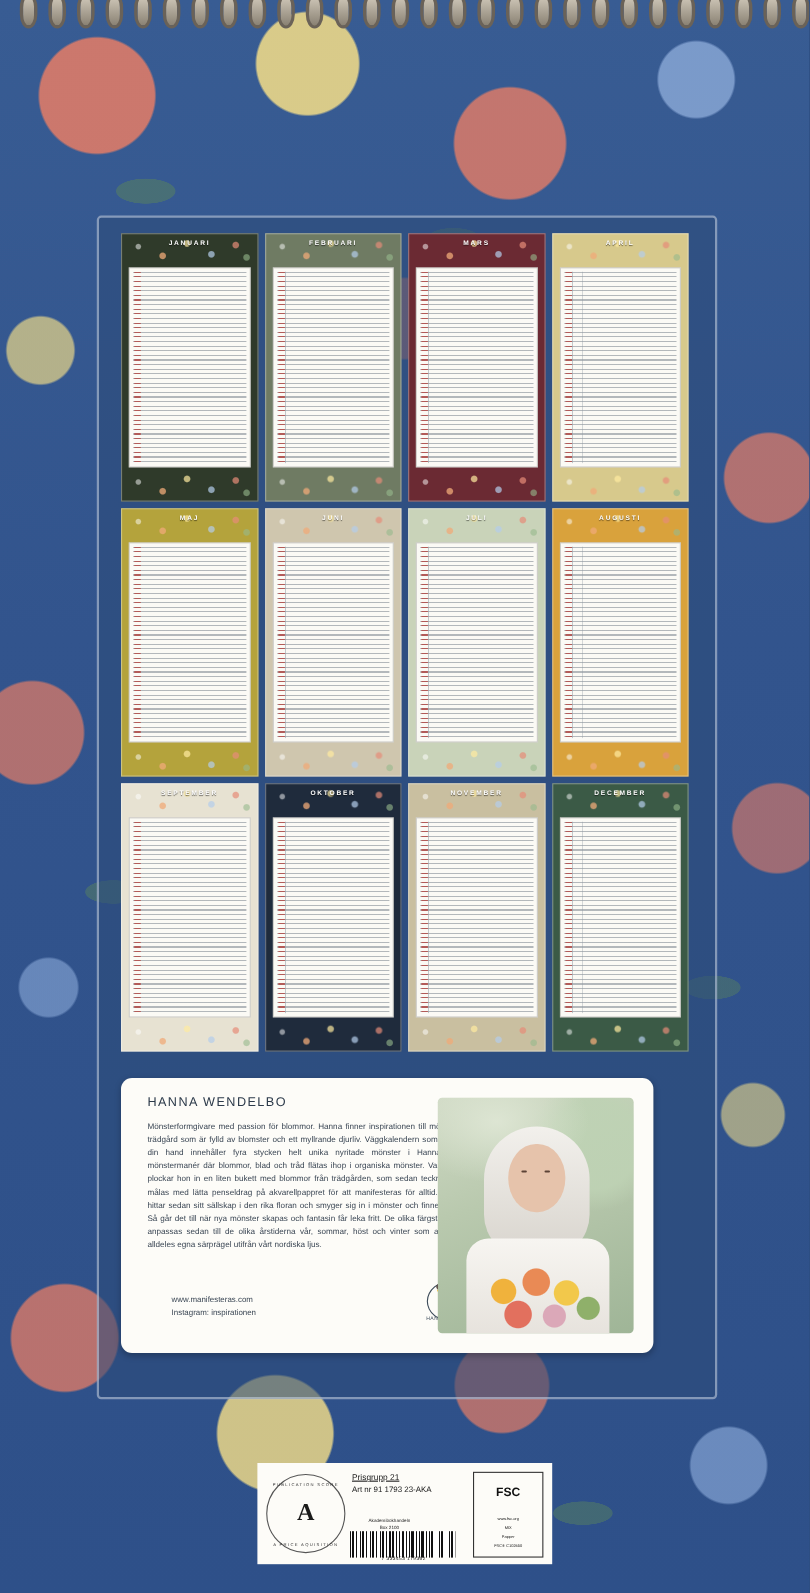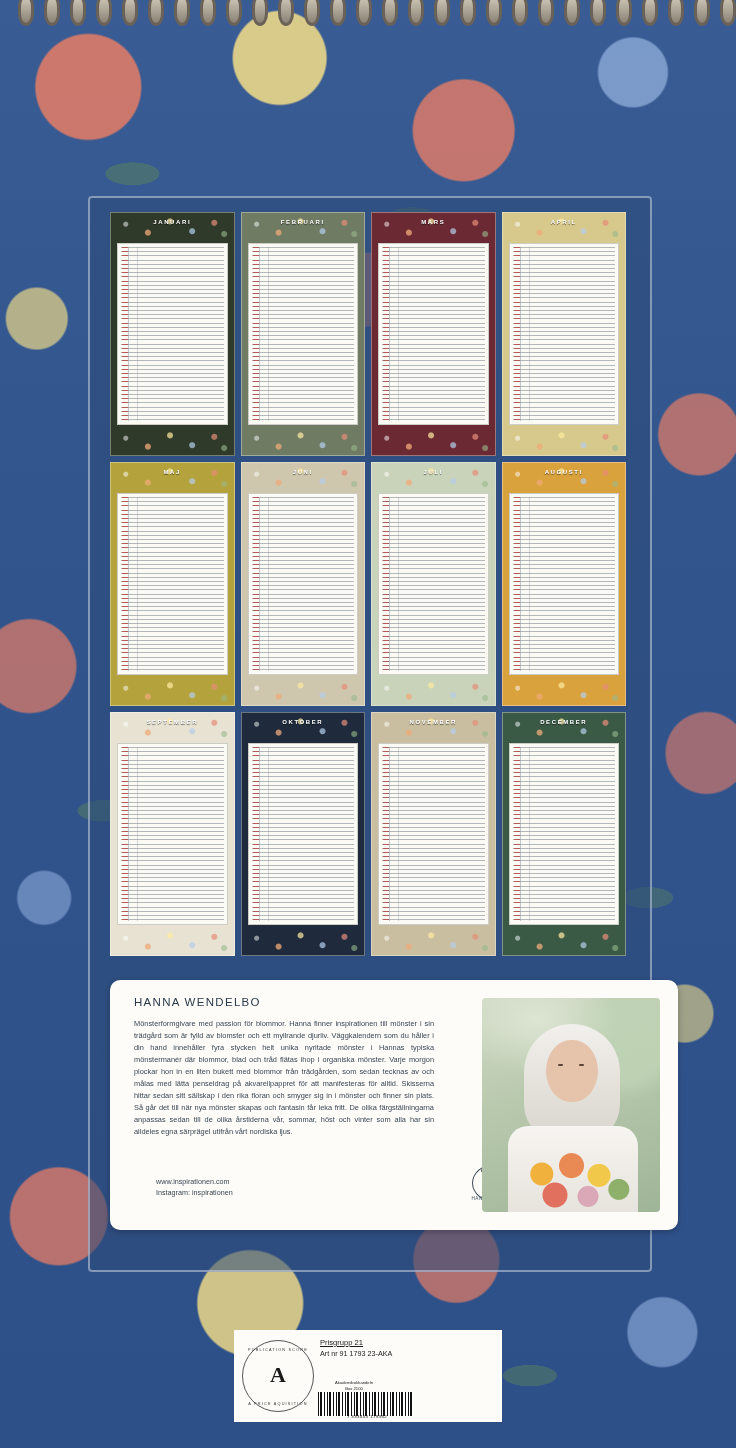--- a/index.html
+++ b/index.html
@@ -82,21 +82,21 @@
   .p-dec{background:#3b5a46;}
   .spk{position:absolute;inset:0;background:
      radial-gradient(circle at 12% 40%, rgba(255,255,255,.5) 0 2px, transparent 3px),
      radial-gradient(circle at 30% 70%, rgba(240,170,120,.75) 0 2.5px, transparent 3.5px),
      radial-gradient(circle at 48% 30%, rgba(255,235,160,.7) 0 2.5px, transparent 3.5px),
      radial-gradient(circle at 66% 65%, rgba(180,205,235,.7) 0 2.5px, transparent 3.5px),
      radial-gradient(circle at 84% 35%, rgba(230,140,120,.7) 0 2.5px, transparent 3.5px),
      radial-gradient(circle at 92% 75%, rgba(150,185,140,.6) 0 2.5px, transparent 3.5px);}
 
   
-  .bio{position:absolute;left:110px;top:980px;width:568px;height:250px;background:#fdfcf8;
+  .bio{position:absolute;left:110px;top:980px;width:484px;height:250px;background:#fdfcf8;
        border-radius:10px;box-shadow:0 2px 6px rgba(0,0,0,.25);}
   .bio-name{position:absolute;left:24px;top:16px;font-size:11.5px;letter-spacing:1.3px;color:#2c3a4a;}
   .bio-text{position:absolute;left:24px;top:38px;width:300px;font-size:7.4px;line-height:1.62;
             color:#3a4654;text-align:justify;}
   .bio-web{position:absolute;left:46px;top:196px;font-size:7.2px;line-height:1.55;color:#3a4654;}
   .bio-photo{position:absolute;right:18px;top:18px;width:178px;height:214px;border-radius:4px;overflow:hidden;
       background:linear-gradient(160deg,#cfd9c4 0%,#b9c9ae 40%,#9fb597 100%);}
   .ph-sky{position:absolute;inset:0;background:
       radial-gradient(ellipse 120px 80px at 30% 10%, rgba(222,230,212,.95), transparent 70%),
       radial-gradient(circle at 80% 20%, rgba(190,210,180,.9) 0 40px, transparent 60px);}
@@ -346,21 +346,21 @@
           <div class="m-cols"></div>
           <div class="m-red"></div>
         </div>
       </div>
     </div>
 
   <div class="bio">
     <div class="bio-name">HANNA WENDELBO</div>
     <div class="bio-text">Mönsterformgivare med passion för blommor. Hanna finner inspirationen till mönster i sin trädgård som är fylld av blomster och ett myllrande djurliv. Väggkalendern som du håller i din hand innehåller fyra stycken helt unika nyritade mönster i Hannas typiska mönstermanér där blommor, blad och tråd flätas ihop i organiska mönster. Varje morgon plockar hon in en liten bukett med blommor från trädgården, som sedan tecknas av och målas med lätta penseldrag på akvarellpappret för att manifesteras för alltid. Skisserna hittar sedan sitt sällskap i den rika floran och smyger sig in i mönster och finner sin plats. Så går det till när nya mönster skapas och fantasin får leka fritt. De olika färgställningarna anpassas sedan till de olika årstiderna vår, sommar, höst och vinter som alla har sin alldeles egna särprägel utifrån vårt nordiska ljus.</div>
     <div class="bio-web">
-      <div>www.inspirationen.com</div>
+      <div>www.manifesteras.com</div>
       <div>Instagram: inspirationen</div>
     </div>
     <div class="logo">
       <div class="logo-ring"></div>
       <div class="logo-bird">🦅</div>
       <div class="logo-txt">HANNA WENDELBO DESIGN</div>
     </div>
     <div class="bio-photo">
       <div class="ph-sky"></div>
       <div class="ph-hair"></div>
@@ -385,15 +385,24 @@
       <div class="l2">Art nr 91 1793 23-AKA</div>
     </div>
     <div class="f-addr" id="addr">
         <div>Akademibokhandeln</div>
         <div>Box 2100</div>
         <div>103 13 Stockholm</div>
         <div>kundservice@akademibokhandeln.se</div>
       </div>
     <div class="barcode"></div>
     <div class="bar-num">7 333453 179362</div>
+    <div class="fsc">
+      <div class="fsc-logo">
+        <div class="fsc-l">FSC</div>
+      </div>
+      <div class="fsc-t" style="top:40px;">www.fsc.org</div>
+      <div class="fsc-t" style="top:48px;">MIX</div>
+      <div class="fsc-t" style="top:56px;">Papper</div>
+      <div class="fsc-t" style="top:64px;">FSC® C102650</div>
+    </div>
   </div>
 
 </div>
 
 </body></html>

